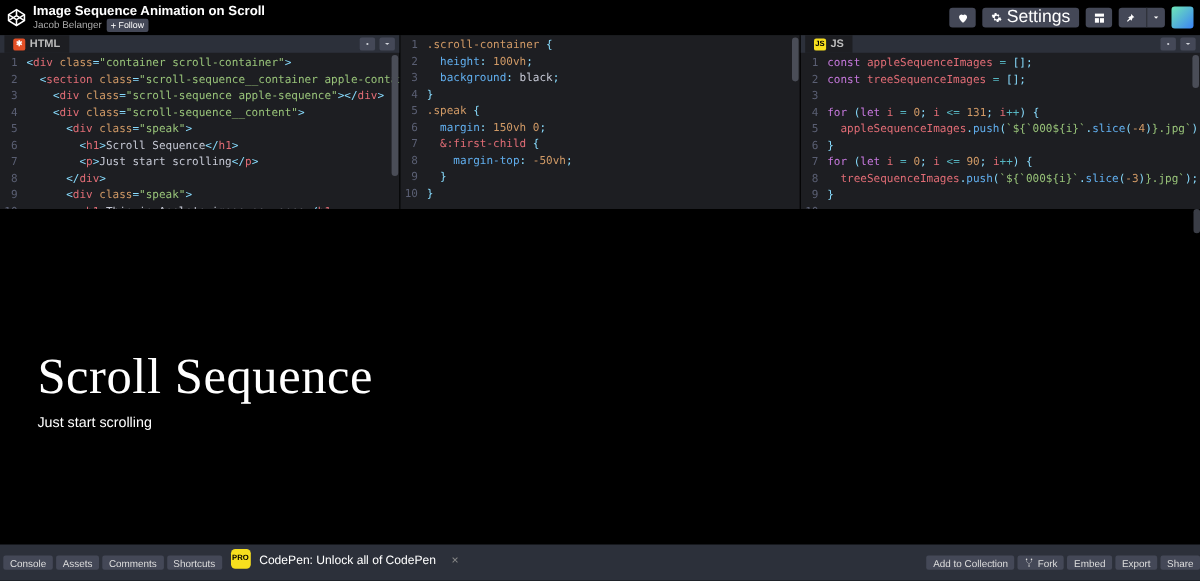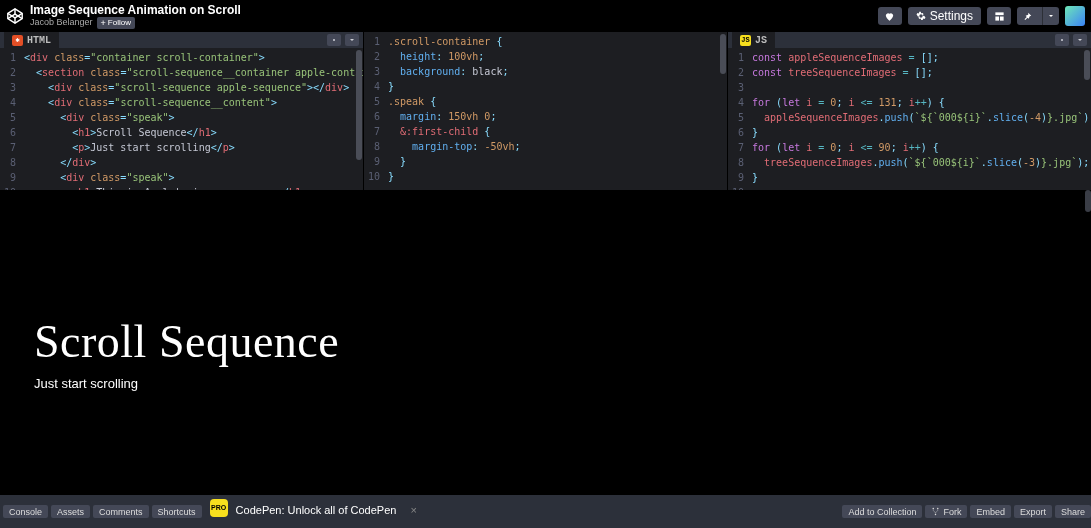--- a/index.html
+++ b/index.html
@@ -13,32 +13,32 @@
 .header { display: flex; align-items: center; height: 27px; padding: 16px 6px; background: #000; }
 .logo { width: 18px; height: 18px; margin-right: 6px; display:flex; align-items:center; justify-content:center;}
 .logo svg { width: 18px; height: 18px; }
 .title-block { display: flex; flex-direction: column; line-height: 1; }
 .title { font-size: 12px; font-weight: 700; color: #fff; }
 .author-line { display: flex; align-items: center; gap: 4px; margin-top:1px;}
 .author { font-size: 9px; color: #aaa; }
 .follow-btn { background: #444857; color: #fff; font-size: 8px; padding: 1px 4px; border-radius: 2px; display:inline-flex; align-items:center; gap:2px; border:none;}
 .follow-btn .plus { font-size:9px; }
 .header-actions { margin-left: auto; display: flex; gap: 6px; align-items:center;}
-.hbtn { background: #444857; border: none; color: #fff; height: 18px; padding: 0 8px; border-radius: 3px; font-size: 12px; display: inline-flex; align-items: center; gap:4px; cursor:pointer;}
+.hbtn { background: #444857; border: none; color: #fff; height: 18px; padding: 0 8px; border-radius: 3px; font-size: 16px; display: inline-flex; align-items: center; gap:4px; cursor:pointer;}
 .hbtn.icon-only { width: 24px; padding: 0; justify-content: center; }
 .hbtn.split { padding:0; }
 .hbtn.split .main { padding:0 6px; display:flex; align-items:center; height:100%;}
 .hbtn.split .chev { border-left:1px solid #2c2f36; padding:0 4px; display:flex; align-items:center; height:100%;}
 .avatar { width: 20px; height: 20px; border-radius: 3px; background: linear-gradient(135deg,#6ee7b7,#3b82f6); }
 
 .editors { display: flex; height: 158px; background:#1d1e22; }
 .editor { flex: 1; display: flex; flex-direction: column; border-right: 1px solid #000; min-width:0;}
 .editor:last-child { border-right: none; }
 .editor-header { display: flex; align-items: center; height: 16px; background: #2c303a; padding: 0 4px; }
-.editor-tab { display:flex; align-items:center; gap:4px; background:#1d1e22; padding:2px 8px; font-size:10px; font-weight:600; color:#aaadb3; height:100%;font-family:Liberation Mono, monospace;}
+.editor-tab { display:flex; align-items:center; gap:4px; background:#1d1e22; padding:2px 8px; font-size:10px; font-weight:600; color:#aaadb3; height:100%;}
 .tab-icon { width:11px; height:11px; border-radius:2px; display:inline-flex; align-items:center; justify-content:center; font-size:7px; font-weight:700; color:#fff;}
 .tab-icon.html { background:#e34f26; }
 .tab-icon.css { background:#2965f1; }
 .tab-icon.js { background:#f7df1e; color:#000;}
 .ed-name { color:#bdbdbd; }
 .scss-note { color:#777; font-size:9px; margin-left:2px;}
 .editor-header .spacer { flex:1; }
 .ed-tool { width:14px; height:12px; background:#444857; border-radius:2px; margin-left:4px; display:inline-flex; align-items:center; justify-content:center; cursor:pointer;}
 .ed-tool svg { width:8px; height:8px; fill:#cfd1d8;}
 .code-area { flex:1; display:flex; font-family: "SFMono-Regular",Consolas,monospace; font-size:10px; line-height:15px; overflow:hidden; position:relative;}

